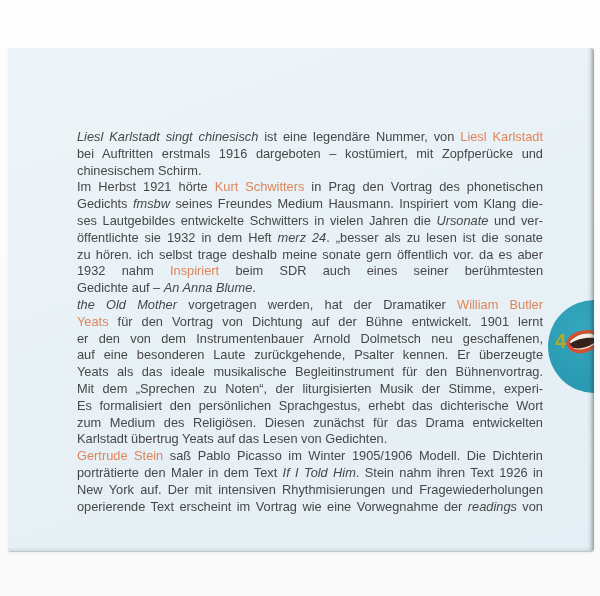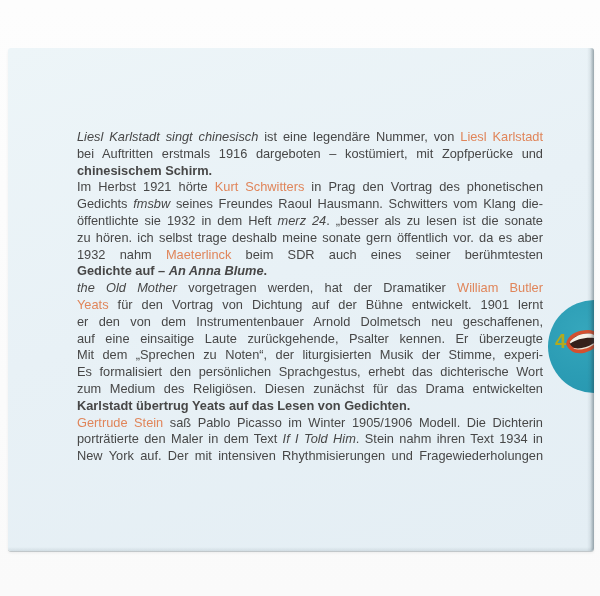--- a/index.html
+++ b/index.html
@@ -62,21 +62,20 @@
   }
   .line {
     text-align: justify;
     text-align-last: justify;
     white-space: normal;
     height: 16.8px;
     overflow: visible;
   }
   .line.last {
     text-align-last: left;
-    font-weight: bold;
   }
   .line span.i { font-style: italic; }
   .line span.o { color: #e0855a; }
 
   .badge-circle {
     position: absolute;
     width: 93px;
     height: 93px;
     border-radius: 50%;
     background: radial-gradient(circle at 38% 32%, #35a6bc 0%, #2b9cb4 55%, #2695ae 100%);
@@ -105,36 +104,39 @@
 <body>
 
 <div class="scan">
   <div class="page">
 
     <div class="text-block">
         <div class="line"><span class="i">Liesl Karlstadt singt chinesisch</span><span> ist eine legendäre Nummer, von </span><span class="o">Liesl Karlstadt</span></div>
         <div class="line"><span>bei Auftritten erstmals 1916 dargeboten – kostümiert, mit Zopfperücke und</span></div>
         <div class="line last"><span>chinesischem Schirm.</span></div>
         <div class="line"><span>Im Herbst 1921 hörte </span><span class="o">Kurt Schwitters</span><span> in Prag den Vortrag des phonetischen</span></div>
-        <div class="line"><span>Gedichts </span><span class="i">fmsbw</span><span> seines Freundes Raoul Hausmann. Schwitters vom Klang die-</span></div>
+        <div class="line"><span>Gedichts </span><span class="i">fmsbw</span><span> seines Freundes Medium Hausmann. Inspiriert vom Klang die-</span></div>
+        <div class="line"><span>ses Lautgebildes entwickelte Schwitters in vielen Jahren die </span><span class="i">Ursonate</span><span> und ver-</span></div>
         <div class="line"><span>öffentlichte sie 1932 in dem Heft </span><span class="i">merz 24</span><span>. „besser als zu lesen ist die sonate</span></div>
         <div class="line"><span>zu hören. ich selbst trage deshalb meine sonate gern öffentlich vor. da es aber</span></div>
-        <div class="line"><span>1932 nahm </span><span class="o">Maeterlinck</span><span> beim SDR auch eines seiner berühmtesten</span></div>
+        <div class="line"><span>1932 nahm </span><span class="o">Inspiriert</span><span> beim SDR auch eines seiner berühmtesten</span></div>
         <div class="line last"><span>Gedichte auf – </span><span class="i">An Anna Blume</span><span>.</span></div>
         <div class="line"><span class="i">the Old Mother</span><span> vorgetragen werden, hat der Dramatiker </span><span class="o">William Butler</span></div>
         <div class="line"><span class="o">Yeats</span><span> für den Vortrag von Dichtung auf der Bühne entwickelt. 1901 lernt</span></div>
         <div class="line"><span>er den von dem Instrumentenbauer Arnold Dolmetsch neu geschaffenen,</span></div>
-        <div class="line"><span>auf eine einsaitige Laute zurückgehende, Psalter kennen. Er überzeugte</span></div>
+        <div class="line"><span>auf eine besonderen Laute zurückgehende, Psalter kennen. Er überzeugte</span></div>
+        <div class="line"><span>Yeats als das ideale musikalische Begleitinstrument für den Bühnenvortrag.</span></div>
         <div class="line"><span>Mit dem „Sprechen zu Noten“, der liturgisierten Musik der Stimme, experi-</span></div>
         <div class="line"><span>Es formalisiert den persönlichen Sprachgestus, erhebt das dichterische Wort</span></div>
         <div class="line"><span>zum Medium des Religiösen. Diesen zunächst für das Drama entwickelten</span></div>
         <div class="line last"><span>Karlstadt übertrug Yeats auf das Lesen von Gedichten.</span></div>
         <div class="line"><span class="o">Gertrude Stein</span><span> saß Pablo Picasso im Winter 1905/1906 Modell. Die Dichterin</span></div>
-        <div class="line"><span>porträtierte den Maler in dem Text </span><span class="i">If I Told Him</span><span>. Stein nahm ihren Text 1934 in</span></div>
+        <div class="line"><span>porträtierte den Maler in dem Text </span><span class="i">If I Told Him</span><span>. Stein nahm ihren Text 1926 in</span></div>
         <div class="line"><span>New York auf. Der mit intensiven Rhythmisierungen und Fragewiederholungen</span></div>
+        <div class="line"><span>operierende Text erscheint im Vortrag wie eine Vorwegnahme der </span><span class="i">readings</span><span> von</span></div>
       </div>
 
     <div class="badge-circle">
       <span class="badge-number">4</span>
       <svg class="mouth-icon" viewBox="0 0 38 32" xmlns="http://www.w3.org/2000/svg">
         <g transform="rotate(-10 19 16)">
           <path d="M2 15 C4.5 8 11 5 19 4.7 C28.5 4.4 36 7.6 36.5 13.2 C37 19.8 29 26.3 18.8 26.8 C9.5 27.2 3.5 22.6 2 15 Z" fill="#d4502f"></path>
           <path d="M5.5 15 C8.5 10.2 14 8.3 19 8.1 C26.3 7.9 31.8 10.1 32.3 13.6 C32.7 18.2 26.5 22.6 18.3 22.8 C11.5 23 7 19.8 5.5 15 Z" fill="#35201a"></path>
           <path d="M6 13.8 C10.5 9.5 16.8 8.1 19 8.1 C26.3 7.9 31.8 10.1 32.3 12.8 L31.9 14.5 C25 11.4 12.5 11.8 6.4 15.3 Z" fill="#f7f2e8"></path>
           <path d="M8.5 20.2 C13.8 22.6 23 22.4 29 19.1 L29.4 20.4 C23.5 23.6 13.8 23.8 8.9 21.2 Z" fill="#efe6d6"></path>

